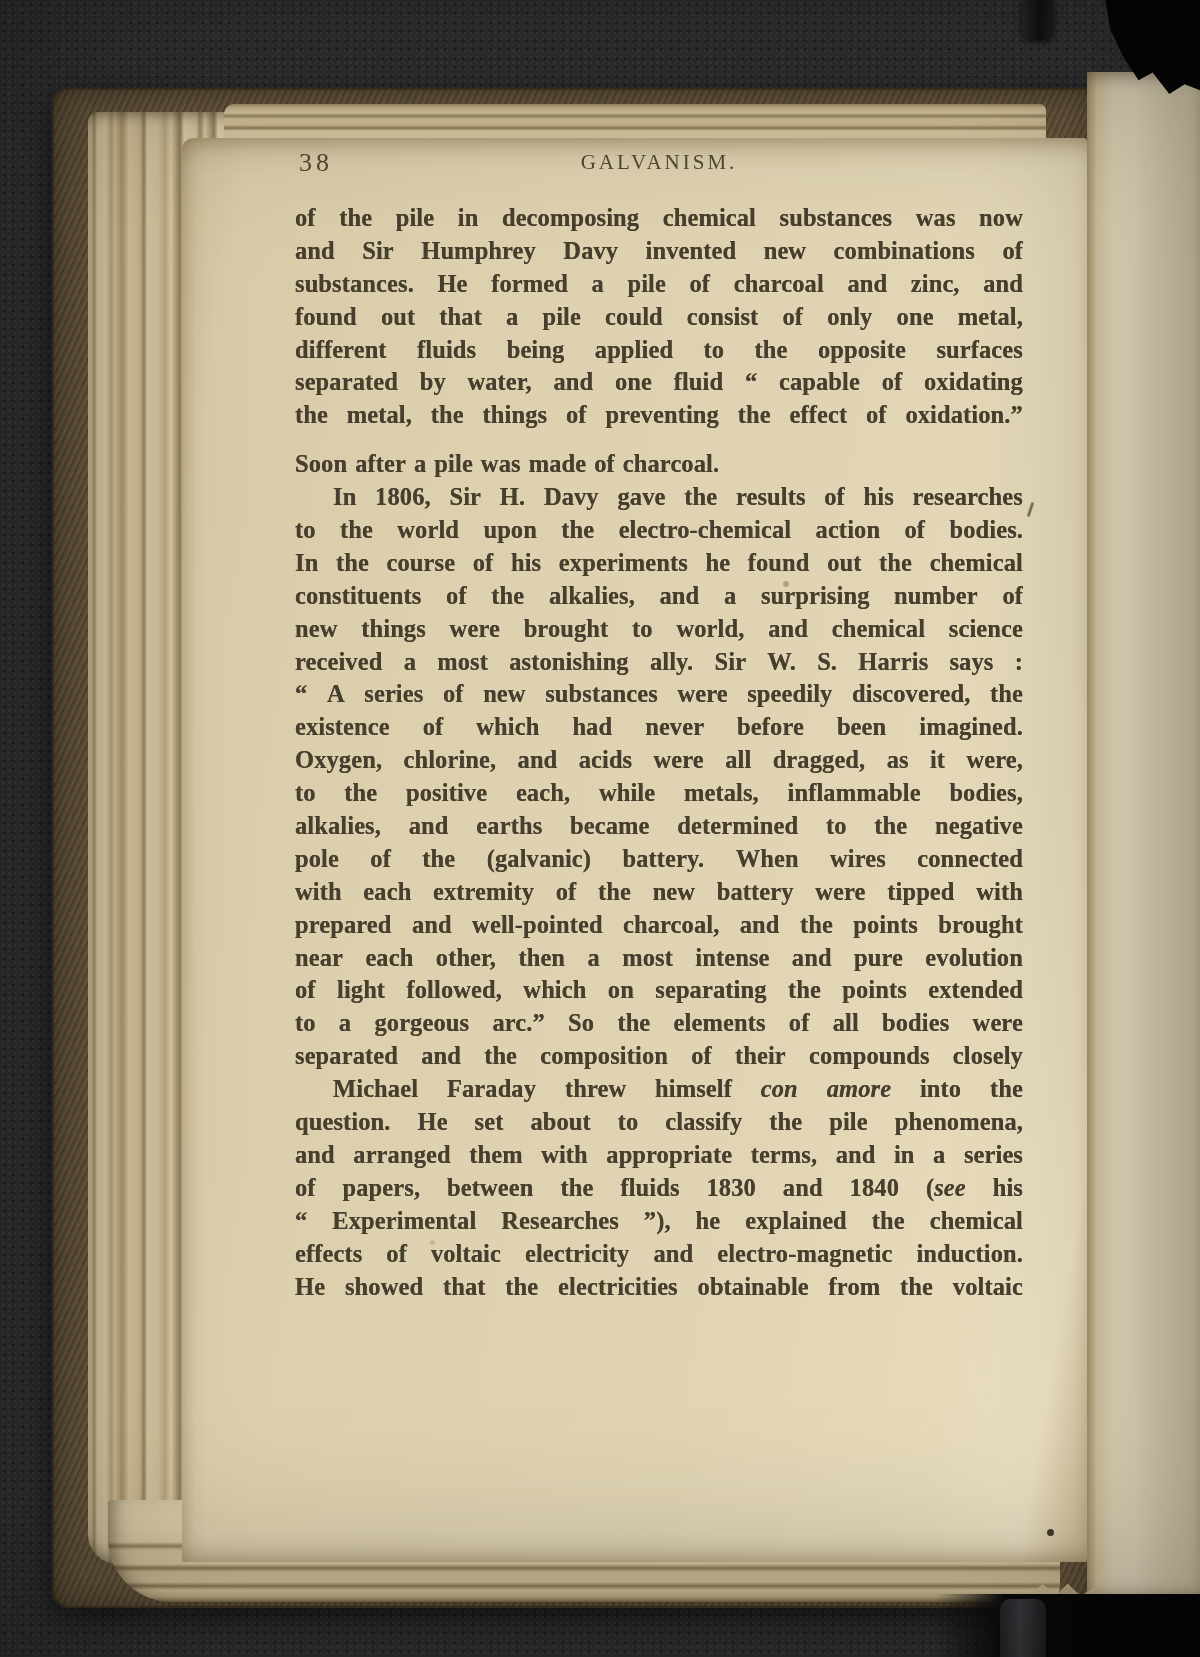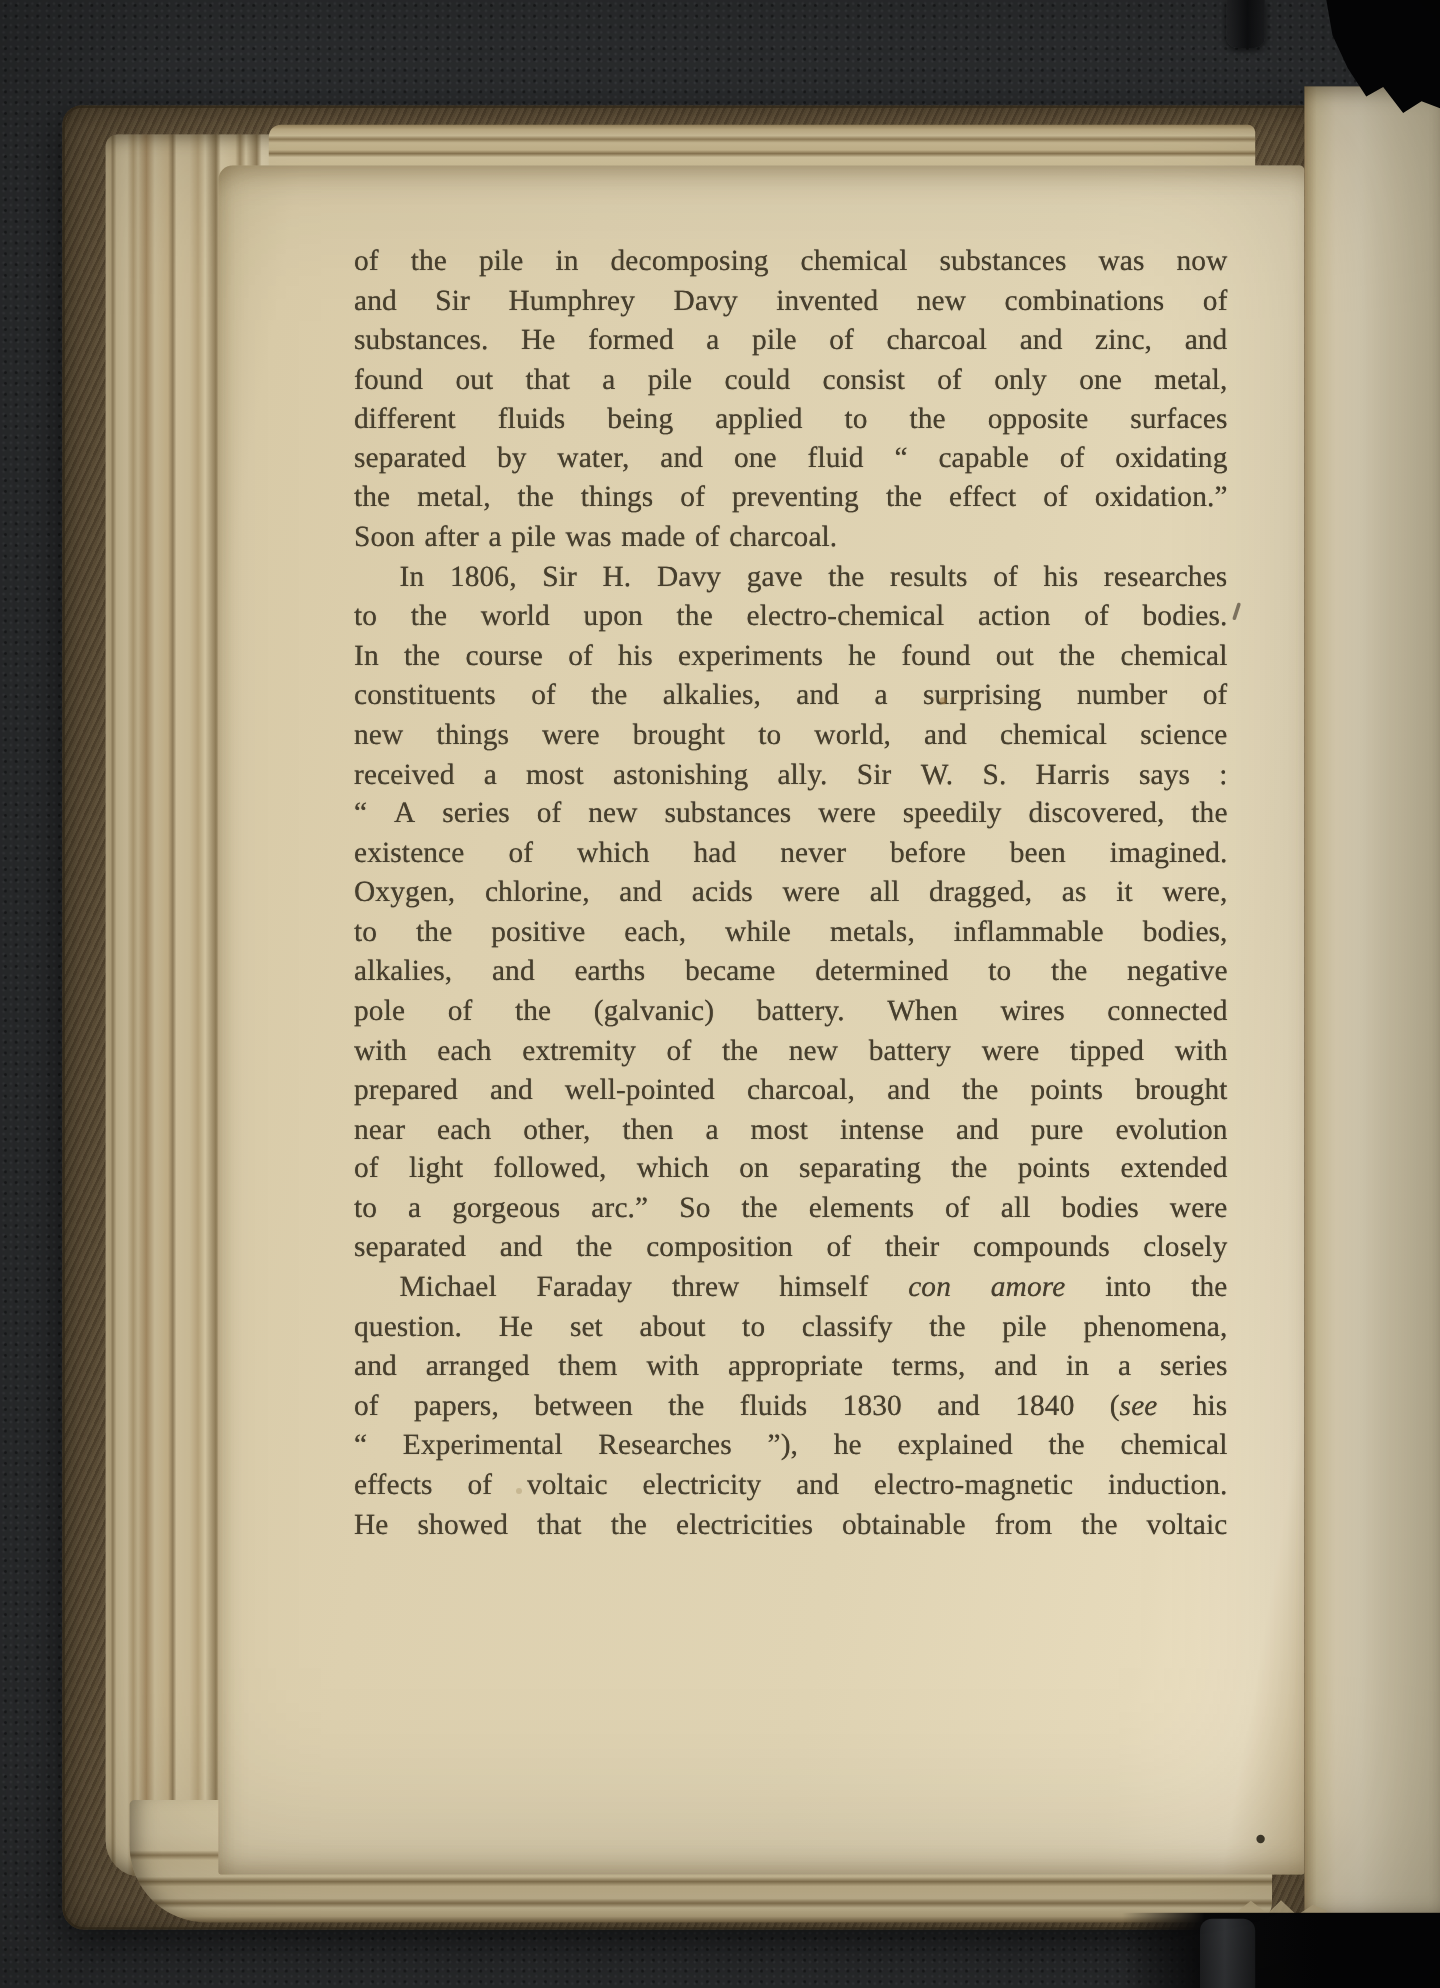--- a/index.html
+++ b/index.html
@@ -89,23 +89,24 @@
     clip-path:polygon(0 45%,14% 12%,33% 55%,48% 10%,66% 60%,84% 25%,100% 45%,90% 100%,12% 92%);
   }
   
   .header{position:absolute;left:295px;top:146px;width:728px;height:34px;color:#4f4836;}
   .page-num{position:absolute;left:4px;top:2px;font-size:26px;letter-spacing:4px;}
   .running-head{position:absolute;left:0;right:0;top:4px;text-align:center;font-size:21px;letter-spacing:3px;}
   .body-text{
     position:absolute;left:295px;top:202px;width:728px;
     font-size:24.5px;color:#473f2e;letter-spacing:.1px;
     text-shadow:0 0 .6px rgba(71,63,46,.85);
+    font-weight:bold;
   }
   .line{display:flex;justify-content:space-between;height:32.9px;overflow:hidden;}
-  .line.last{justify-content:flex-start;gap:8px;}
+  .line.last{justify-content:flex-start;gap:8px;margin-top:16px;}
   .line.indent{padding-left:38px;}
   .word{white-space:pre;line-height:32.9px;}
   .em{font-style:italic;}
   
   .spot{position:absolute;border-radius:50%;}
   .spot-a{left:783px;top:581px;width:6px;height:6px;background:rgba(148,108,52,.5);}
   .spot-b{left:1047px;top:1529px;width:7px;height:7px;background:rgba(40,34,22,.85);}
   .spot-c{left:430px;top:1240px;width:5px;height:5px;background:rgba(140,115,70,.28);}
   .stray-mark{
     position:absolute;left:1029px;top:502px;width:3px;height:15px;background:#5d5444;
@@ -123,20 +124,24 @@
   <div class="top-edges"></div>
   <div class="bottom-edges"></div>
   <div class="text-page"></div>
   <div class="facing-edge"></div>
   <div class="wear-patch"></div>
   <div class="corner-tr"></div>
   <div class="rod-top"></div>
   <div class="base-br"></div>
   <div class="rod-bottom"></div>
 
+  <div class="header">
+    <span class="page-num">38</span>
+    <span class="running-head">GALVANISM.</span>
+  </div>
   <div class="body-text" id="body-text">
       <div class="line">
         <span class="word">of</span>
         <span class="word">the</span>
         <span class="word">pile</span>
         <span class="word">in</span>
         <span class="word">decomposing</span>
         <span class="word">chemical</span>
         <span class="word">substances</span>
         <span class="word">was</span>

